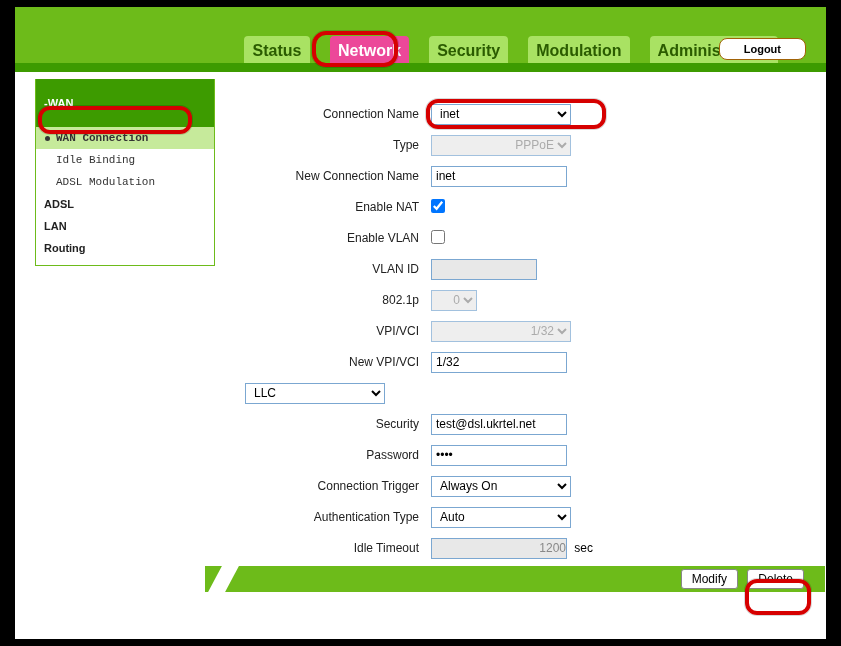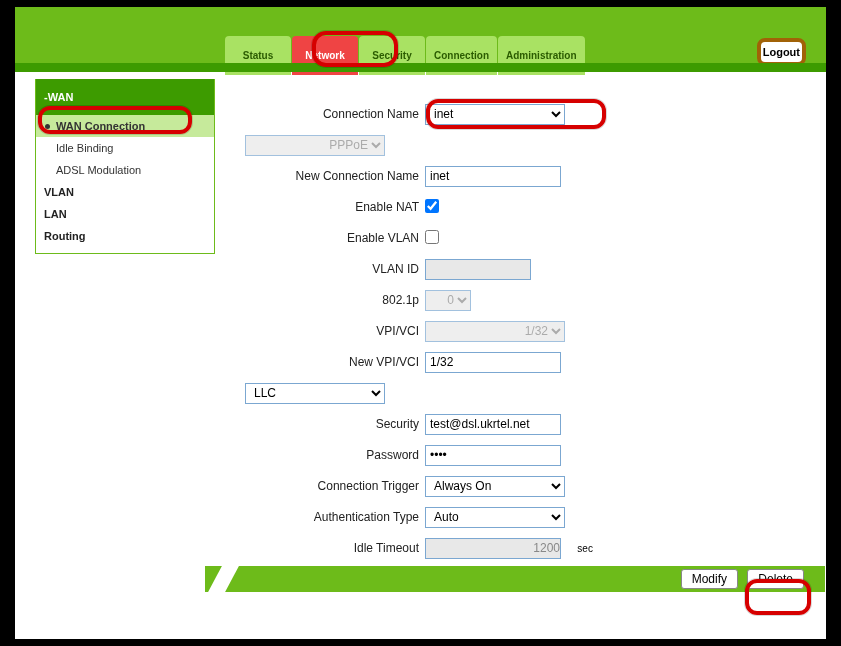--- a/index.html
+++ b/index.html
@@ -30,39 +30,40 @@
     position: absolute;
     left: 210px;
     top: 29px;
     display: flex;
     gap: 1px;
   }
   .nav-tab {
     background: #a9e263;
     color: #2b5c00;
     font-weight: bold;
-    font-size: 10px;
-    padding: 14px 8px;
+    font-size: 16px;
+    padding: 6px 8px;
     border-radius: 4px 4px 0 0;
     min-width: 66px;
     text-align: center;
     cursor: pointer;
+    margin-left: 19px;
   }
   .nav-tab.active {
-    background: #ef4444;
+    background: #ec4899;
     color: #fff;
   }
   .logout-btn {
     position: absolute;
     right: 20px;
     top: 31px;
     background: #fff;
-    border: 4px solid #a16207;
+    border: 1px solid #a16207;
     border-radius: 8px;
-    padding: 4px 2px;
+    padding: 4px 24px;
     font-size: 11px;
     font-weight: bold;
     cursor: pointer;
   }
   .green-strip {
     position: absolute;
     left: 0; right: 0; top: 56px; height: 9px;
     background: #3d9b00;
   }
   
@@ -74,28 +75,29 @@
     border: 1px solid #6dbb1a;
     border-top: none;
     background: #fff;
     padding-bottom: 6px;
   }
   .sidebar-header {
     background: #3d9b00;
     color: #fff;
     font-weight: bold;
     font-size: 11px;
-    padding: 12px 8px;
+    padding: 18px 8px;
   }
   .side-item {
     padding: 5px 8px 5px 20px;
     font-size: 11px;
     color: #333;
     cursor: pointer;
     position: relative;
+    font-family: Liberation Mono, monospace;
   }
   .side-item.active {
     background: #c6ea9b;
     font-weight: bold;
   }
   .side-item.active::before {
     content: "";
     position: absolute;
     left: 9px; top: 9px;
     width: 5px; height: 5px;
@@ -114,20 +116,21 @@
     position: absolute;
     left: 230px;
     top: 95px;
     width: 550px;
   }
   .row {
     display: flex;
     align-items: center;
     margin-bottom: 7px;
     height: 24px;
+    gap: 6px;
   }
   .lbl {
     width: 180px;
     text-align: right;
     padding-right: 6px;
     color: #222;
     font-size: 12px;
   }
   .ctl select, .ctl input[type=text], .ctl input[type=password] {
     height: 21px;
@@ -137,21 +140,21 @@
     background: #fff;
   }
   .ctl select:disabled, .ctl input:disabled {
     background: #e8e8e8;
     color: #888;
     text-align: right;
   }
   .ctl select { width: 140px; }
   .ctl input[type=text], .ctl input[type=password] { width: 136px; }
   .ctl input[type=checkbox] { width: 14px; height: 14px; }
-  .suffix { margin-left: 13px; font-size: 10px; }
+  .suffix { margin-left: 4px; font-size: 12px; }
   .w-small { width: 46px !important; }
   .w-med { width: 106px !important; }
   
   .footer {
     position: absolute;
     left: 0; right: 0; bottom: 30px;
     height: 43px;
     margin-top: 23px;
   }
   .footer-stripe {
@@ -197,45 +200,46 @@
 </style>
 </head>
 <body>
 
 <div class="container">
   <div class="topbar">
     <div class="nav">
       <div class="nav-tab">Status</div>
       <div class="nav-tab active">Network</div>
       <div class="nav-tab">Security</div>
-      <div class="nav-tab">Connection</div>
+      <div class="nav-tab">Modulation</div>
       <div class="nav-tab">Administration</div>
     </div>
     <button class="logout-btn">Logout</button>
   </div>
   <div class="green-strip"></div>
 
   <div class="sidebar">
     <div class="sidebar-header">-WAN</div>
     <div class="side-item active">WAN Connection</div>
     <div class="side-item">Idle Binding</div>
     <div class="side-item">ADSL Modulation</div>
-    <div class="side-cat">VLAN</div>
+    <div class="side-cat">ADSL</div>
     <div class="side-cat">LAN</div>
     <div class="side-cat">Routing</div>
   </div>
 
   <div class="form">
 
     <div class="row">
       <div class="lbl">Connection Name</div>
       <div class="ctl"><select><option>inet</option></select></div>
     </div>
 
     <div class="row">
+      <div class="lbl">Type</div>
       <div class="ctl"><select disabled=""><option>PPPoE</option></select></div>
     </div>
 
     <div class="row">
       <div class="lbl">New Connection Name</div>
       <div class="ctl"><input type="text" value="inet" style=""></div>
     </div>
 
     <div class="row">
       <div class="lbl">Enable NAT</div>

